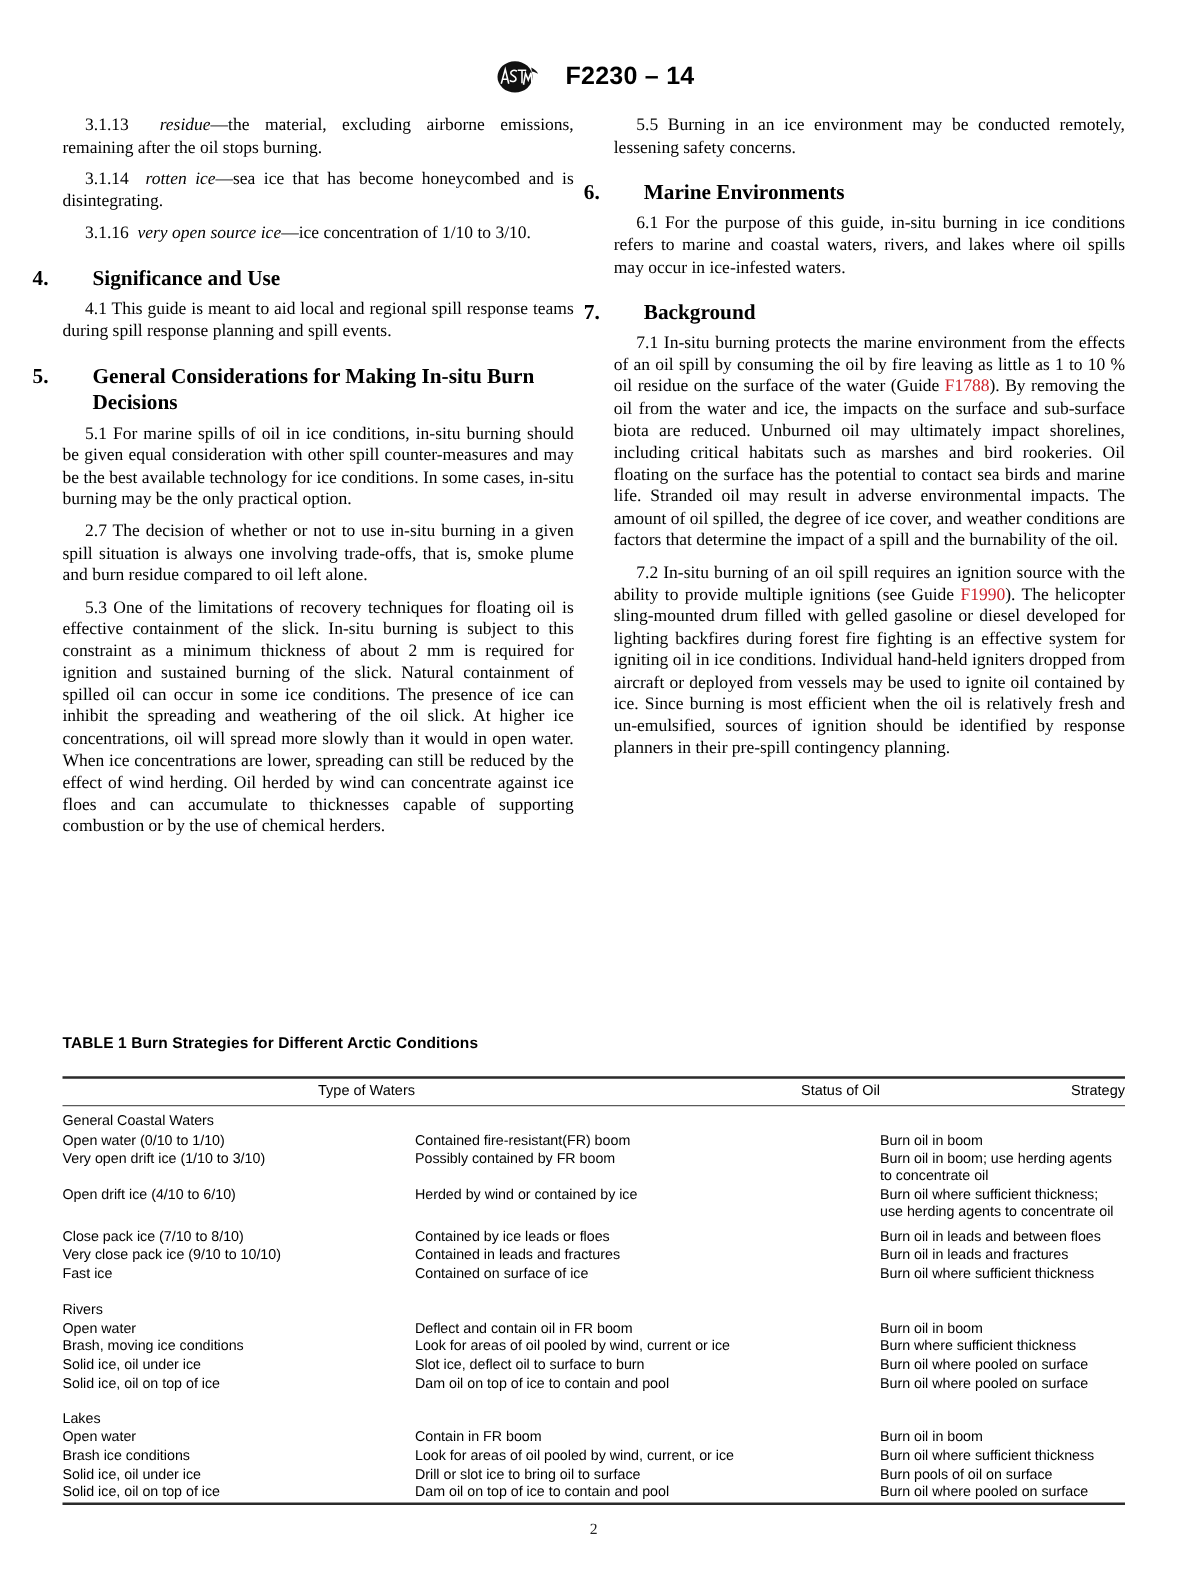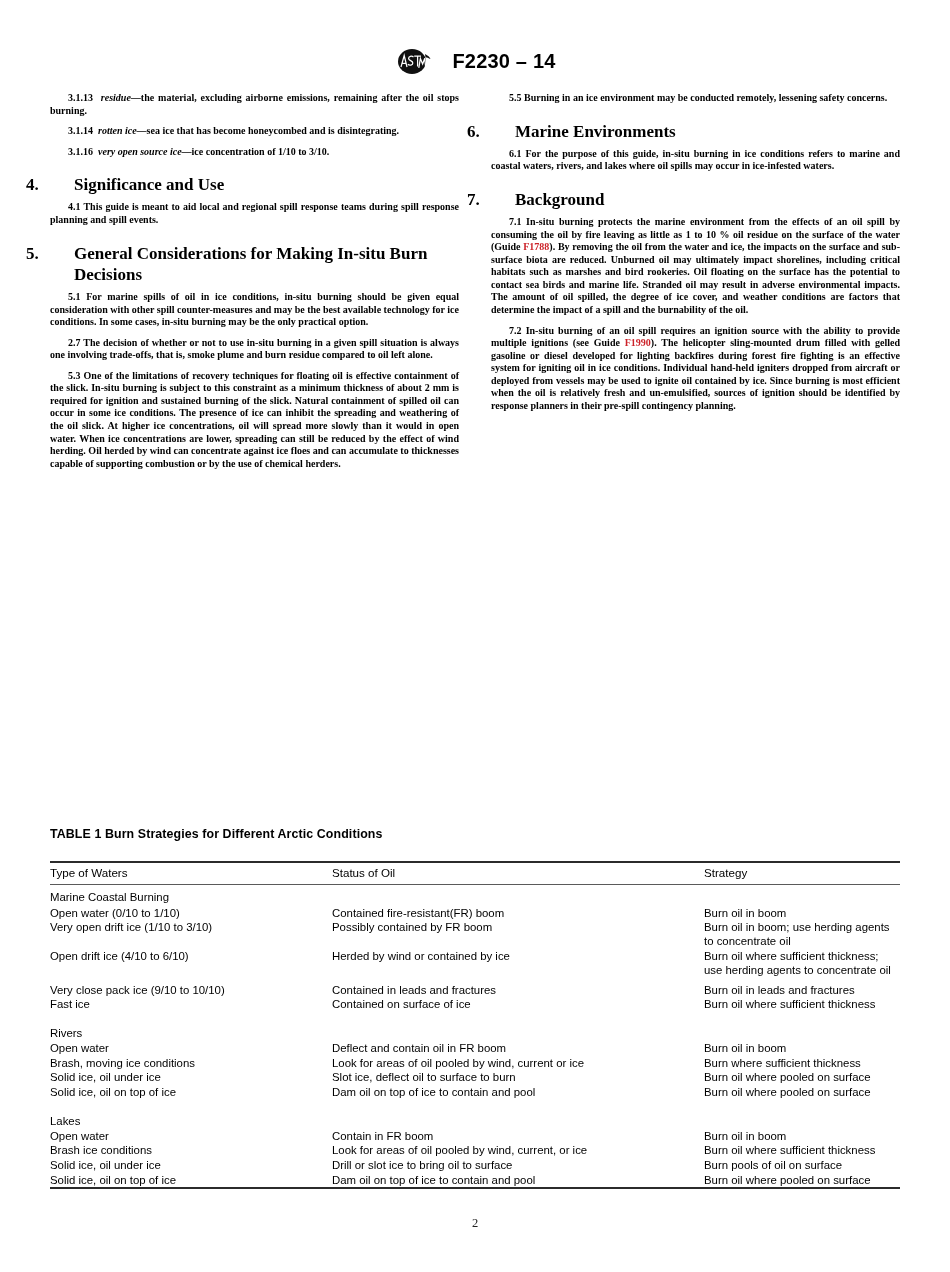--- a/index.html
+++ b/index.html
@@ -50,27 +50,26 @@
     display: flex;
     gap: 32px;
   }
   .col {
     width: 409px;
   }
 
   p.para {
     margin: 0 0 0 0;
     padding: 0;
-    font-size: 10px;
+    font-size: 14px;
     line-height: 1.255;
     text-align: justify;
     text-justify: inter-word;
     text-indent: 18px;
     hyphens: manual;
-    font-weight: bold;
   }
   p.para + p.para { margin-top: 8px; }
 
   h3.section {
     margin: 16px 0 6px 0;
     font-size: 17px;
     font-weight: bold;
     line-height: 1.25;
     text-indent: 0;
     padding-left: 24px;
@@ -101,21 +100,21 @@
   .rule-thin  { border-top: 1.1px solid #5a5a5a; }
 
   table.burn {
     width: 100%;
     border-collapse: collapse;
     font-size: 11.4px;
     line-height: 1.24;
   }
   table.burn th {
     font-weight: normal;
-    text-align: left;
+    text-align: right;
     padding: 3px 0 4px 0;
     font-size: 11.6px;
   }
   table.burn td {
     vertical-align: top;
     padding: 0;
   }
   col.c1 { width: 282px; }
   col.c2 { width: 372px; }
   col.c3 { width: 196px; }
@@ -219,21 +218,21 @@
   </table>
   <div class="rule-thin"></div>
   <table class="burn">
     <colgroup>
       <col class="c1">
         <col class="c2">
         <col class="c3">
     </colgroup>
     <tbody id="table-body">
         <tr class="group">
-          <td class="grp" colspan="3">Marine Coastal Burning</td>
+          <td class="grp" colspan="3">General Coastal Waters</td>
         </tr>
         <tr class="item">
           <td class="indent">Open water (0/10 to 1/10)</td>
           <td>Contained fire-resistant(FR) boom</td>
           <td>
             <span class="wrapcell">Burn oil in boom</span>
           </td>
         </tr>
         <tr class="item">
           <td class="indent">Very open drift ice (1/10 to 3/10)</td>
@@ -244,20 +243,27 @@
         </tr>
         <tr class="item">
           <td class="indent">Open drift ice (4/10 to 6/10)</td>
           <td>Herded by wind or contained by ice</td>
           <td>
             <span class="wrapcell">Burn oil where sufficient thickness; use herding agents to concentrate oil</span>
           </td>
         </tr>
         <tr class="gap-sm">
           <td colspan="3"></td>
+        </tr>
+        <tr class="item">
+          <td class="indent">Close pack ice (7/10 to 8/10)</td>
+          <td>Contained by ice leads or floes</td>
+          <td>
+            <span class="wrapcell">Burn oil in leads and between floes</span>
+          </td>
         </tr>
         <tr class="item">
           <td class="indent">Very close pack ice (9/10 to 10/10)</td>
           <td>Contained in leads and fractures</td>
           <td>
             <span class="wrapcell">Burn oil in leads and fractures</span>
           </td>
         </tr>
         <tr class="item">
           <td class="indent">Fast ice</td>

